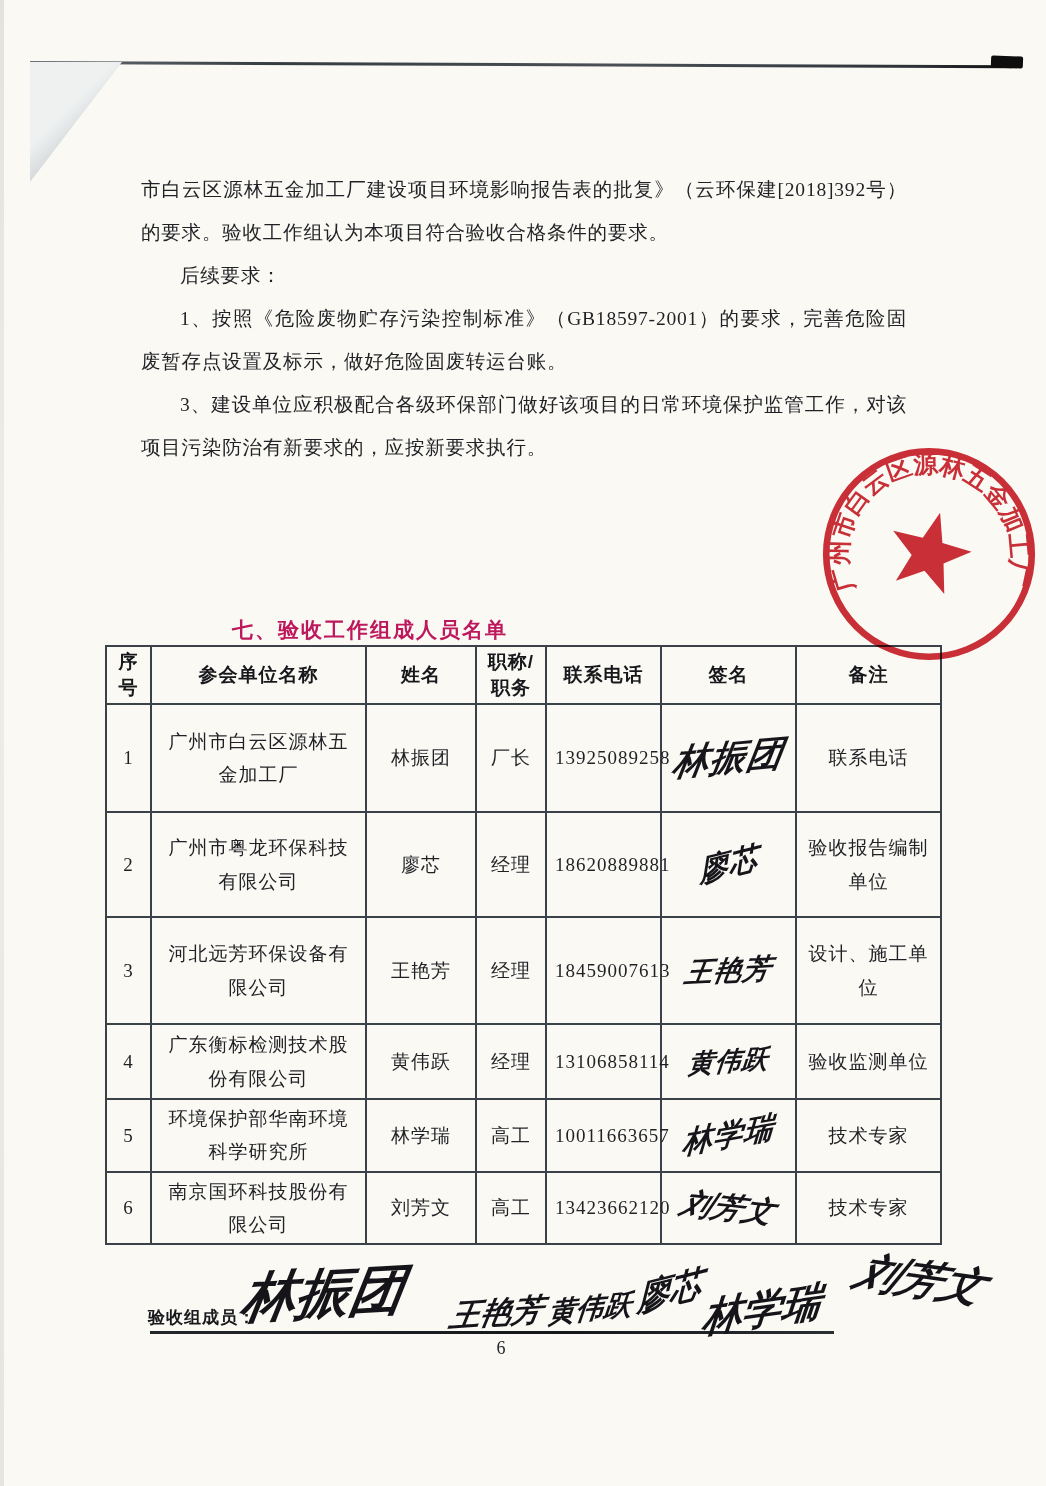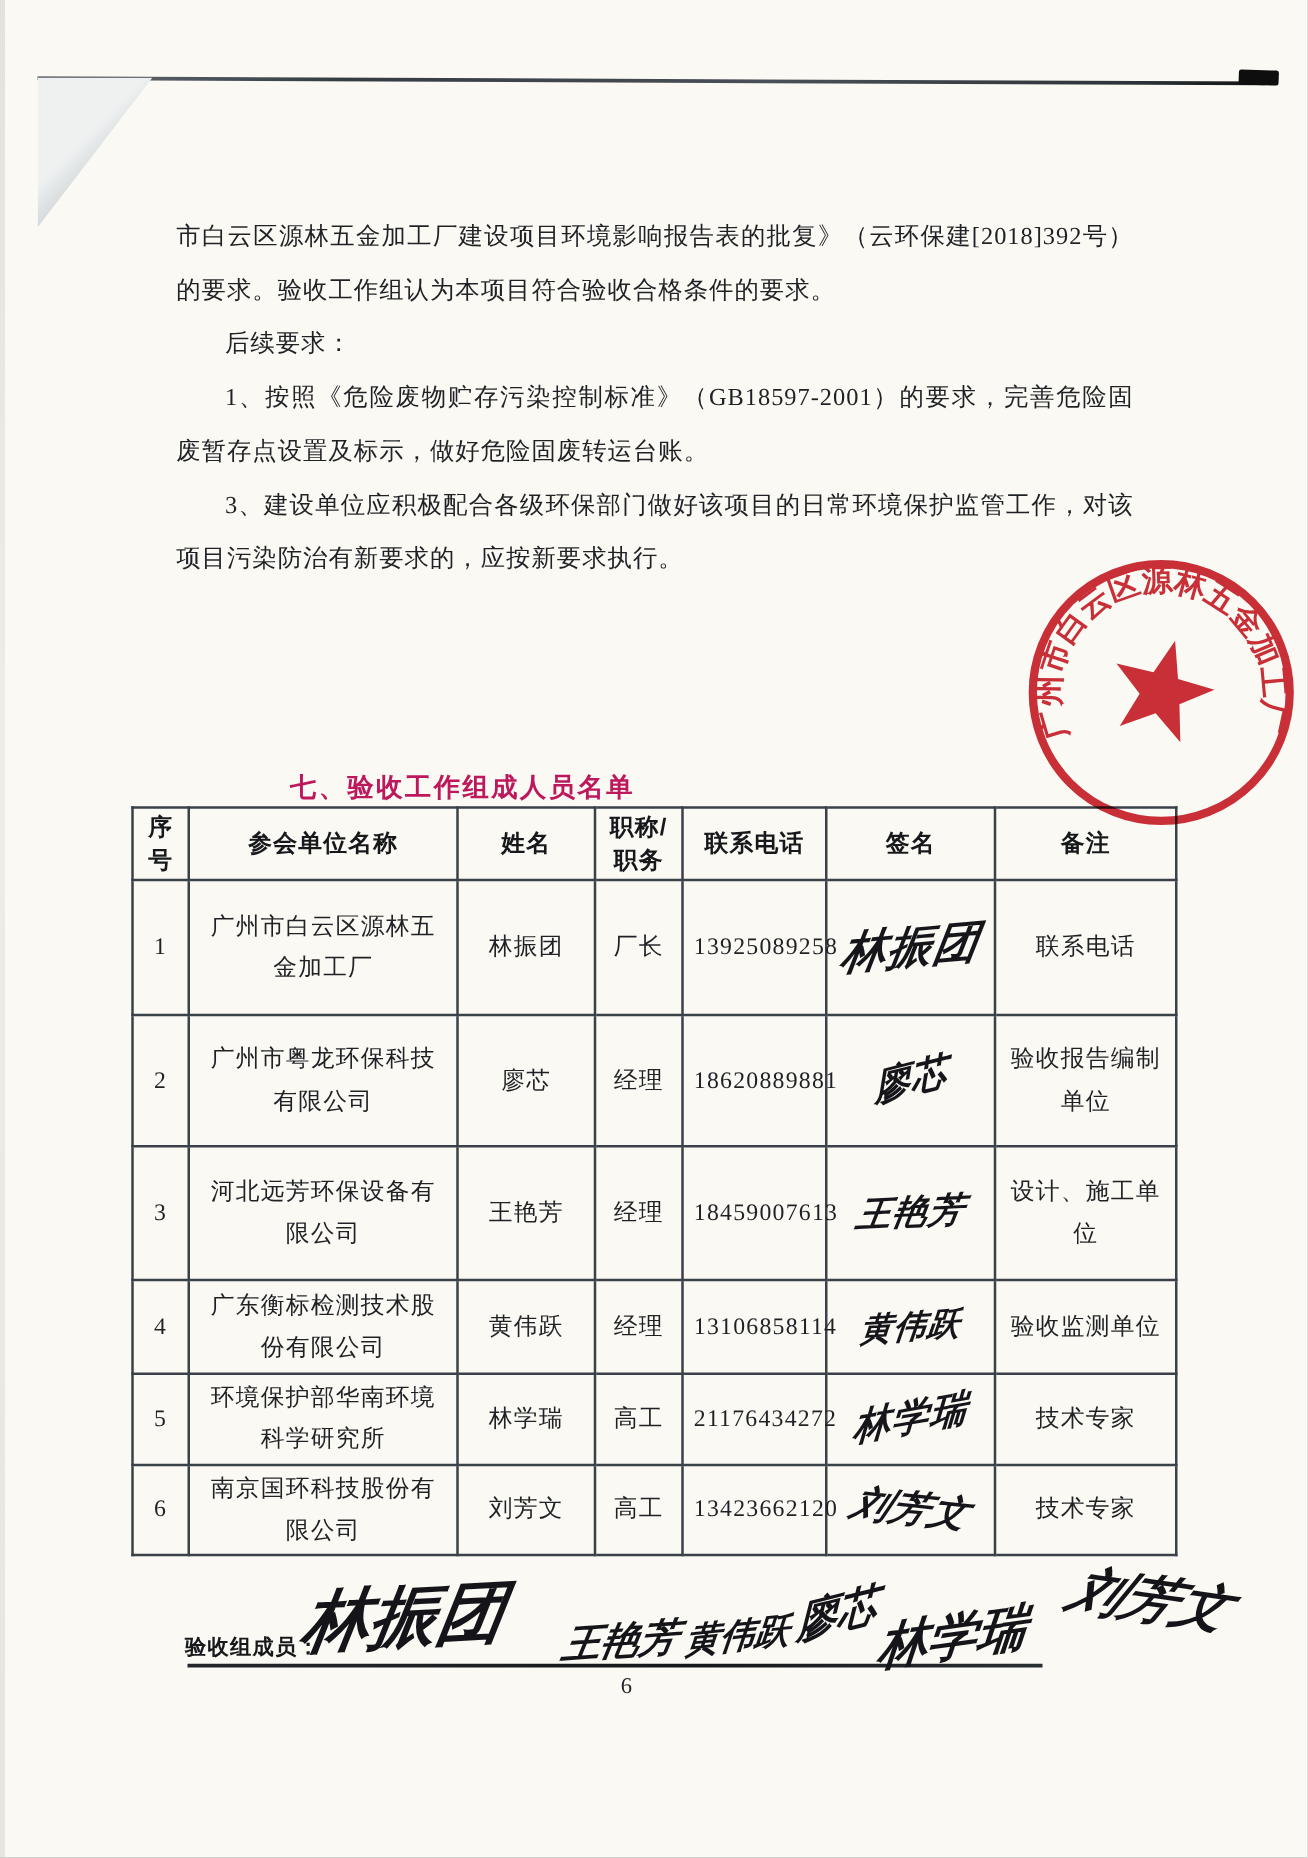--- a/index.html
+++ b/index.html
@@ -152,21 +152,21 @@
           <td>经理</td>
           <td class="phone">13106858114</td>
           <td><span class="sig sig-r4">黄伟跃</span></td>
           <td>验收监测单位</td>
         </tr>
         <tr style="height:70px">
           <td class="seq">5</td>
           <td>环境保护部华南环境科学研究所</td>
           <td>林学瑞</td>
           <td>高工</td>
-          <td class="phone">21176434272</td>
+          <td class="phone">10011663657</td>
           <td><span class="sig sig-r5">林学瑞</span></td>
           <td>技术专家</td>
         </tr>
         <tr style="height:68px">
           <td class="seq">6</td>
           <td>南京国环科技股份有限公司</td>
           <td>刘芳文</td>
           <td>高工</td>
           <td class="phone">13423662120</td>
           <td><span class="sig sig-r6">刘芳文</span></td>

